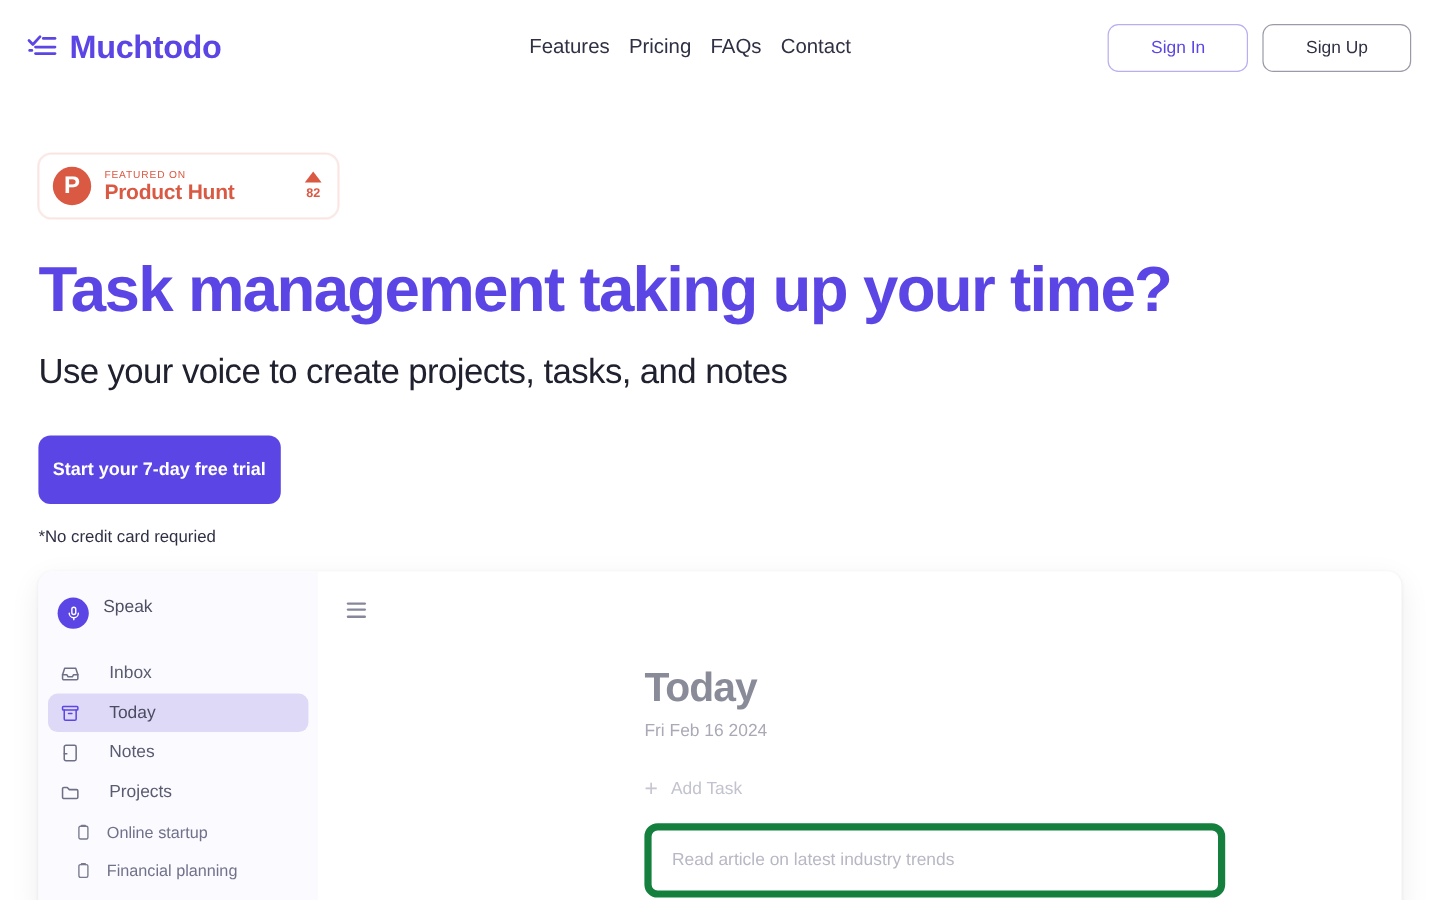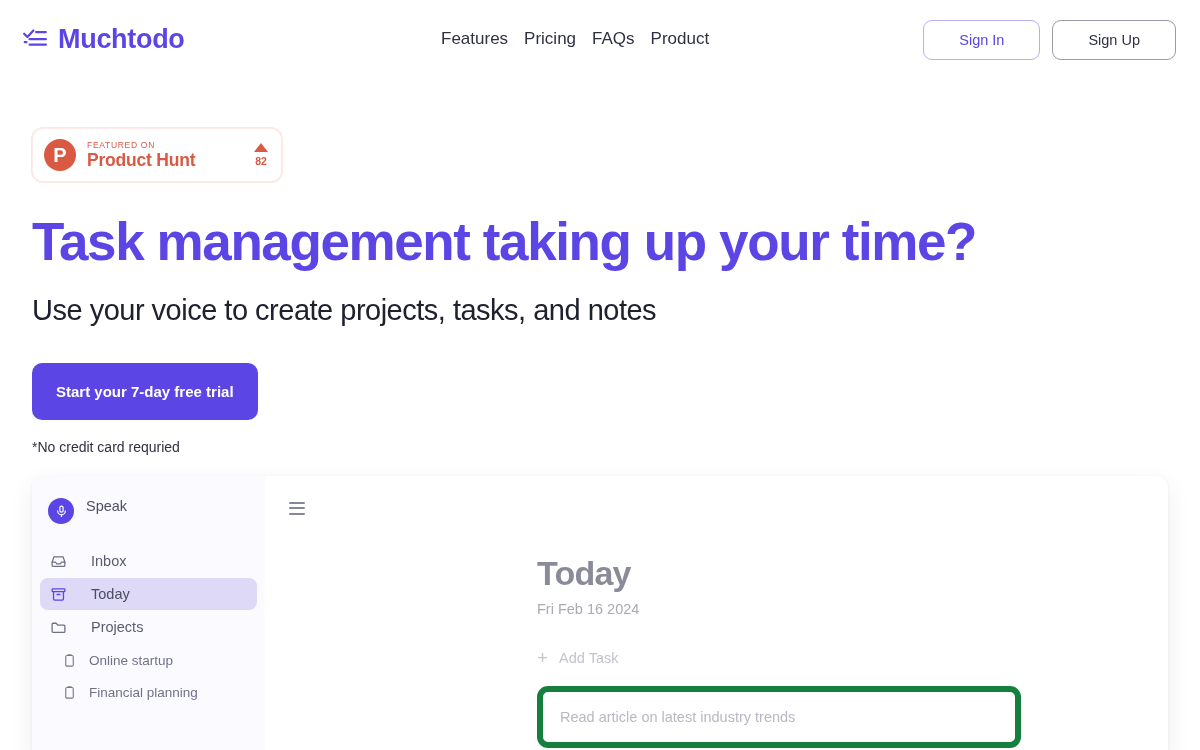--- a/index.html
+++ b/index.html
@@ -160,21 +160,21 @@
   }
 
   .btn-trial {
     margin-top: 36px;
     background: #5b46e5;
     color: #ffffff;
     border: none;
     border-radius: 10px;
     font-size: 15px;
     font-weight: 700;
-    padding: 0 24px;
+    padding: 0 12px;
     height: 57px;
     cursor: pointer;
     font-family: "Liberation Sans", sans-serif;
     display: block;
   }
 
   .trial-note {
     margin-top: 19px;
     font-size: 14px;
     color: #2f3043;
@@ -333,21 +333,21 @@
         <path d="M2.5 14.8 H4.2"></path>
       </svg>
     </span>
     <span class="brand-name">Muchtodo</span>
   </div>
 
   <nav class="main-nav">
     <a class="nav-link">Features</a>
     <a class="nav-link">Pricing</a>
     <a class="nav-link">FAQs</a>
-    <a class="nav-link">Product</a>
+    <a class="nav-link">Contact</a>
   </nav>
 
   <div class="auth-actions">
     <button class="btn-auth btn-signin">Sign In</button>
     <button class="btn-auth btn-signup">Sign Up</button>
   </div>
 
 </header>
 
 <section class="hero">
@@ -401,20 +401,29 @@
       <span class="ico">
         <svg viewBox="0 0 24 24" width="17" height="17" fill="none" stroke="currentColor" stroke-width="1.8" stroke-linecap="round" stroke-linejoin="round">
           <rect x="3" y="4" width="18" height="4" rx="1"></rect>
           <path d="M5 8v10.5A1.5 1.5 0 0 0 6.5 20h11a1.5 1.5 0 0 0 1.5-1.5V8"></path>
           <path d="M10 12h4"></path>
         </svg>
       </span>
       <span class="lbl">Today</span>
     </div>
 
+    <div class="nav-item">
+      <span class="ico">
+        <svg viewBox="0 0 24 24" width="17" height="17" fill="none" stroke="currentColor" stroke-width="1.8" stroke-linecap="round" stroke-linejoin="round">
+          <rect x="5" y="3" width="14" height="18" rx="2"></rect>
+          <path d="M5 13h3"></path>
+        </svg>
+      </span>
+      <span class="lbl">Notes</span>
+    </div>
 
     <div class="nav-item">
       <span class="ico">
         <svg viewBox="0 0 24 24" width="17" height="17" fill="none" stroke="currentColor" stroke-width="1.8" stroke-linecap="round" stroke-linejoin="round">
           <path d="M3 7.5A1.5 1.5 0 0 1 4.5 6h4L11 8.5h8.5A1.5 1.5 0 0 1 21 10v7.5a1.5 1.5 0 0 1-1.5 1.5h-15A1.5 1.5 0 0 1 3 17.5z"></path>
         </svg>
       </span>
       <span class="lbl">Projects</span>
     </div>
 

